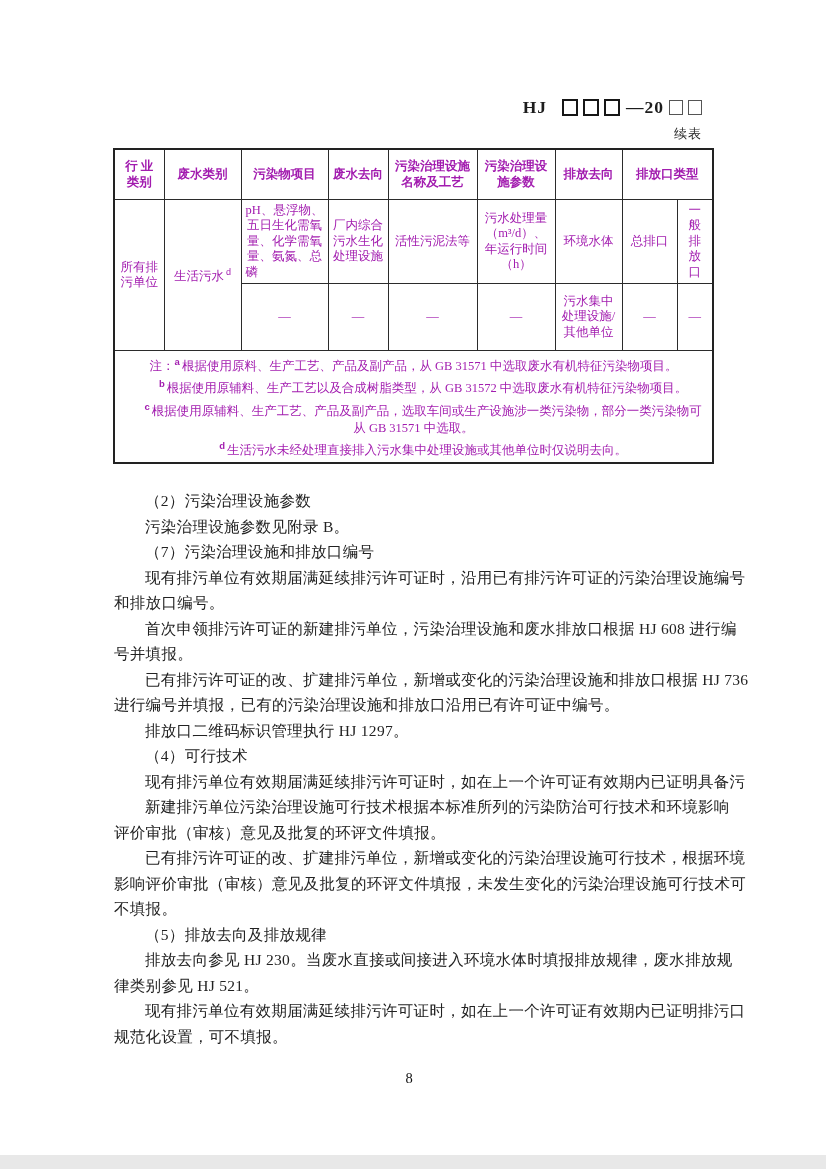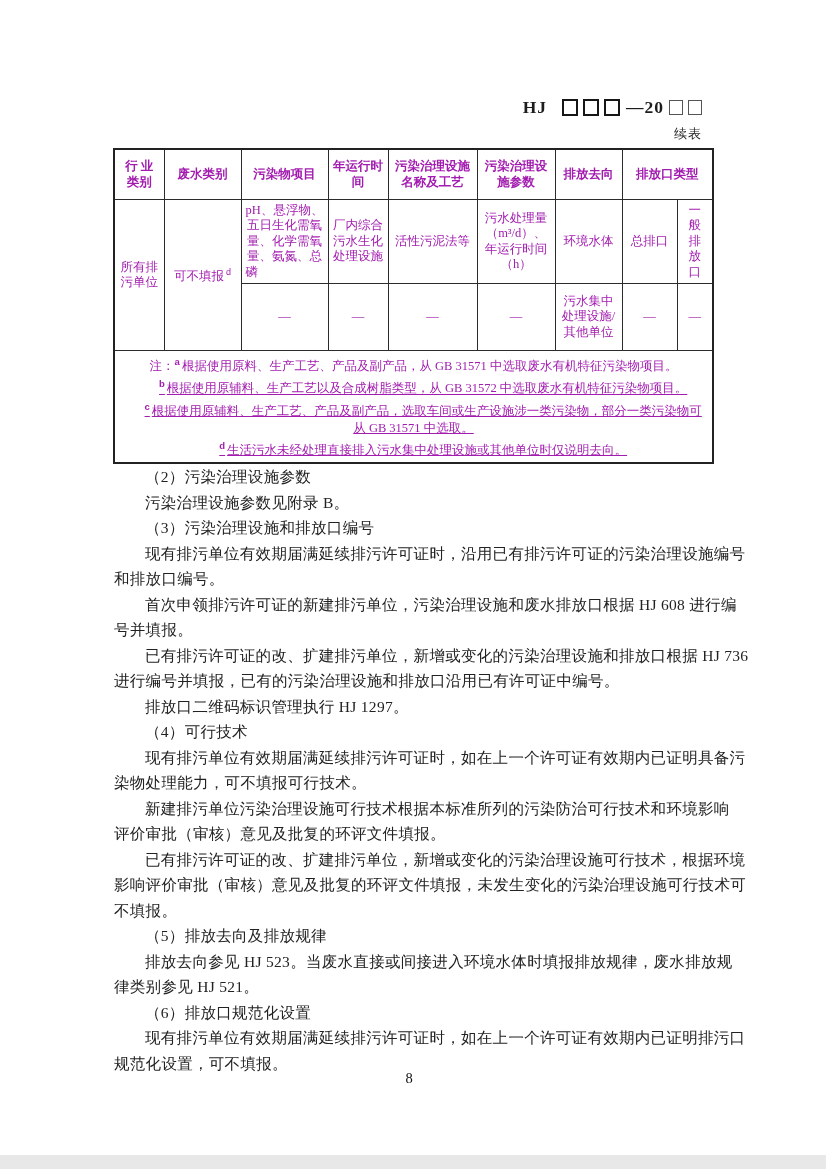--- a/index.html
+++ b/index.html
@@ -40,25 +40,25 @@
   tr.r2 td{height:62px;}
   td.cell-industry{padding:2px 10px;}
   td.cell-pollutants{text-align:justify;text-align-last:left;padding:2px 5px;}
   td.cell-dest{padding:2px 7px;}
   td.cell-outlet{padding:2px 10px;}
   .vert{width:14px;margin:0 auto;line-height:15.5px;word-break:break-all;text-align:center;}
   sup.tbl{font-size:9px;font-family:"Liberation Sans","DejaVu Sans",sans-serif;vertical-align:super;margin-left:2px;}
   
   td.notes-cell{height:84px;text-align:left;vertical-align:top;padding:4px 6px 2px 6px;line-height:17.2px;font-size:12.5px;border-radius:25px;}
   .note{margin:0;word-break:break-all;}
-  .note.ind{text-indent:1.55em;text-decoration:underline;}
+  .note.ind{text-indent:1.55em;}
   .note sup{font-size:9.5px;font-weight:bold;font-family:"Liberation Sans","DejaVu Sans",sans-serif;vertical-align:super;margin-right:2px;}
   
   .body-text{
-    position:absolute;left:114px;top:464px;width:616px;
+    position:absolute;left:114px;top:488px;width:616px;
     font-size:15.5px;line-height:25.5px;letter-spacing:0.3px;color:#222;
   }
   .ln{height:25.5px;white-space:nowrap;}
   .ln.ind{padding-left:31px;}
   
   .pageno{
     position:absolute;left:0;right:8px;top:1070px;text-align:center;
     font-size:14.5px;color:#111;
   }
 </style>
@@ -89,30 +89,30 @@
         <col style="width:78px">
       <col style="width:67px">
         <col style="width:55px">
         <col style="width:36px">
     </colgroup>
     <tbody>
         <tr class="hrow">
       <th class="industry-h">行 业 类别</th>
       <th>废水类别</th>
       <th>污染物项目</th>
-      <th>年运行时间</th>
+      <th>废水去向</th>
       <th>污染治理设施名称及工艺</th>
       <th>污染治理设施参数</th>
       <th>排放去向</th>
       <th colspan="2">排放口类型</th>
     </tr>
     <tr class="r1">
       <td class="cell-industry" rowspan="2">所有排污单位</td>
       <td rowspan="2">
-        <span>可不填报</span><sup class="tbl">d</sup>
+        <span>生活污水</span><sup class="tbl">d</sup>
       </td>
       <td class="cell-pollutants">pH、悬浮物、五日生化需氧量、化学需氧量、氨氮、总磷</td>
       <td class="cell-dest">厂内综合污水生化处理设施</td>
       <td>活性污泥法等</td>
       <td>污水处理量（m³/d）、年运行时间（h）</td>
       <td>环境水体</td>
       <td class="cell-outlet">总排口</td>
       <td>
         <div class="vert">一般排放口</div>
       </td>
@@ -133,39 +133,37 @@
         <p class="note ind"><sup>c</sup><span>根据使用原辅料、生产工艺、产品及副产品，选取车间或生产设施涉一类污染物，部分一类污染物可从 GB 31571 中选取。</span></p>
         <p class="note ind"><sup>d</sup><span>生活污水未经处理直接排入污水集中处理设施或其他单位时仅说明去向。</span></p>
       </td>
     </tr>
   </tbody>
     </table>
 
   <div class="body-text">
     <div class="ln ind">（2）污染治理设施参数</div>
     <div class="ln ind">污染治理设施参数见附录 B。</div>
-    <div class="ln ind">（3）污染治理设施和排放口编号</div>
+    <div class="ln ind">（7）污染治理设施和排放口编号</div>
     <div class="ln ind">现有排污单位有效期届满延续排污许可证时，沿用已有排污许可证的污染治理设施编号</div>
     <div class="ln">和排放口编号。</div>
     <div class="ln ind">首次申领排污许可证的新建排污单位，污染治理设施和废水排放口根据 HJ 608 进行编</div>
     <div class="ln">号并填报。</div>
     <div class="ln ind">已有排污许可证的改、扩建排污单位，新增或变化的污染治理设施和排放口根据 HJ 736</div>
     <div class="ln">进行编号并填报，已有的污染治理设施和排放口沿用已有许可证中编号。</div>
     <div class="ln ind">排放口二维码标识管理执行 HJ 1297。</div>
     <div class="ln ind">（4）可行技术</div>
     <div class="ln ind">现有排污单位有效期届满延续排污许可证时，如在上一个许可证有效期内已证明具备污</div>
-    <div class="ln">染物处理能力，可不填报可行技术。</div>
     <div class="ln ind">新建排污单位污染治理设施可行技术根据本标准所列的污染防治可行技术和环境影响</div>
     <div class="ln">评价审批（审核）意见及批复的环评文件填报。</div>
     <div class="ln ind">已有排污许可证的改、扩建排污单位，新增或变化的污染治理设施可行技术，根据环境</div>
     <div class="ln">影响评价审批（审核）意见及批复的环评文件填报，未发生变化的污染治理设施可行技术可</div>
     <div class="ln">不填报。</div>
     <div class="ln ind">（5）排放去向及排放规律</div>
-    <div class="ln ind">排放去向参见 HJ 523。当废水直接或间接进入环境水体时填报排放规律，废水排放规</div>
+    <div class="ln ind">排放去向参见 HJ 230。当废水直接或间接进入环境水体时填报排放规律，废水排放规</div>
     <div class="ln">律类别参见 HJ 521。</div>
-    <div class="ln ind">（6）排放口规范化设置</div>
     <div class="ln ind">现有排污单位有效期届满延续排污许可证时，如在上一个许可证有效期内已证明排污口</div>
     <div class="ln">规范化设置，可不填报。</div>
   </div>
 
   <div class="pageno">8</div>
 
 </div>
 
 </body></html>

